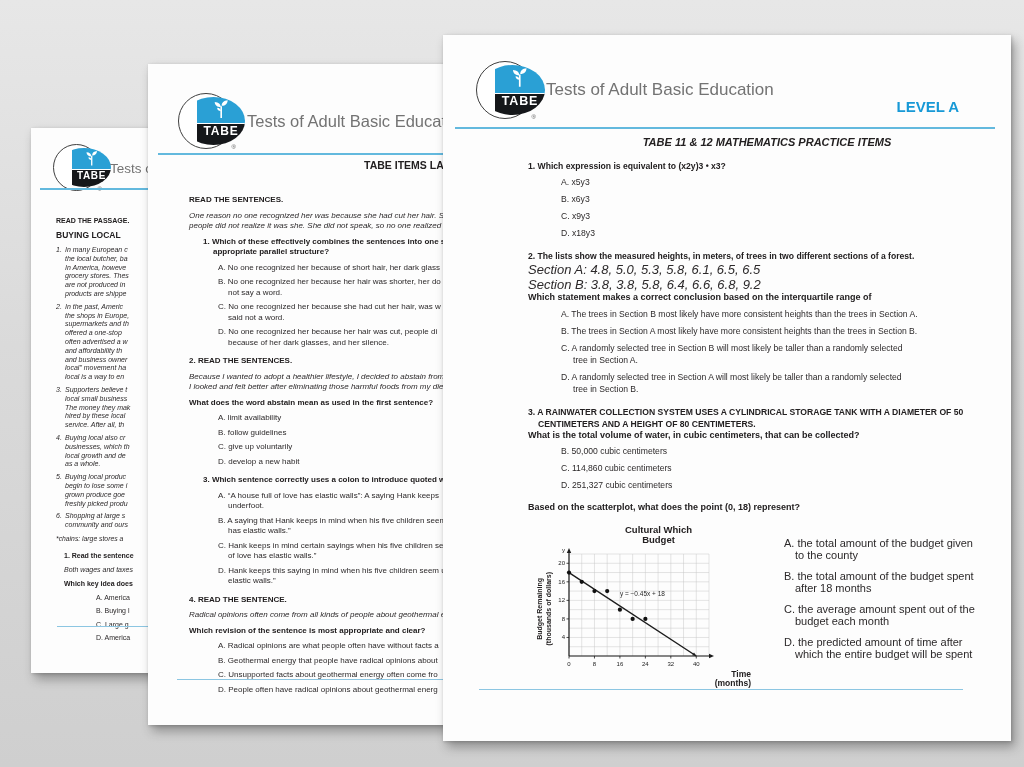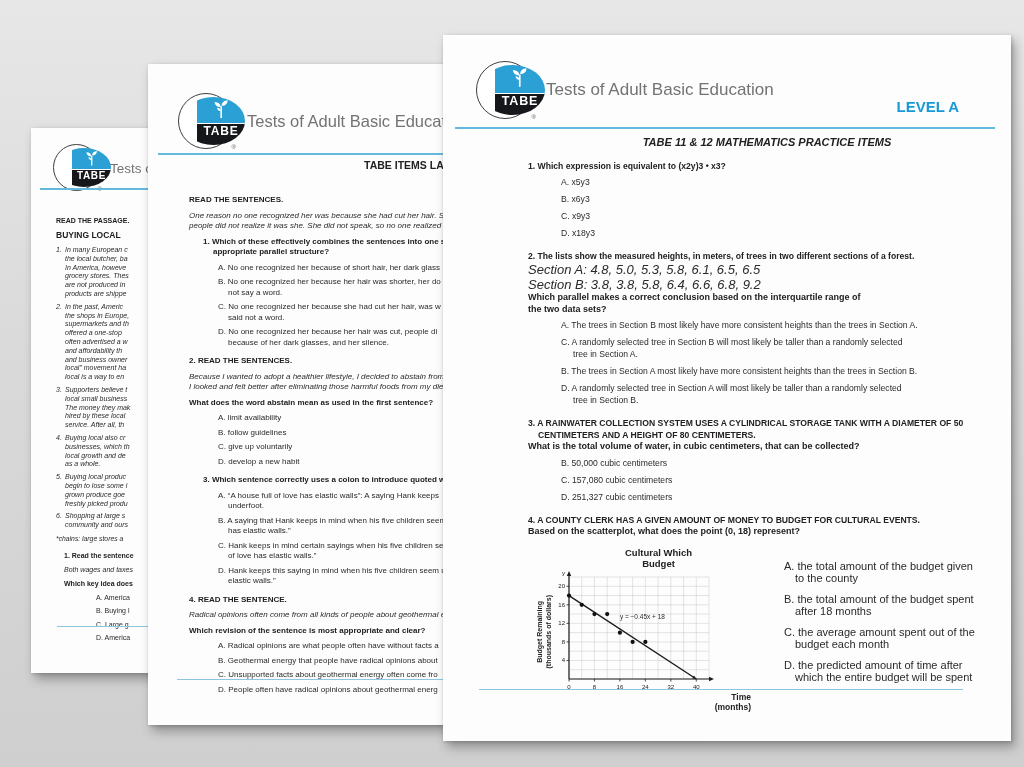--- a/index.html
+++ b/index.html
@@ -381,60 +381,58 @@
               </div>
               <div class="option">
                 <div class="opt-line">D. x18y3</div>
               </div>
             </div>
           </div>
           <div class="question">
             <div class="q-prompt">2. The lists show the measured heights, in meters, of trees in two different sections of a forest.</div>
             <div class="q-context">Section A: 4.8, 5.0, 5.3, 5.8, 6.1, 6.5, 6.5</div>
             <div class="q-context cont">Section B: 3.8, 3.8, 5.8, 6.4, 6.6, 6.8, 9.2</div>
-            <div class="q-sub">Which parallel makes a correct conclusion based on the interquartile range of</div>
-            <div class="q-sub cont">the two data sets?</div>
+            <div class="q-sub">Which statement makes a correct conclusion based on the interquartile range of</div>
             <div class="options">
               <div class="option">
                 <div class="opt-line">A. The trees in Section B most likely have more consistent heights than the trees in Section A.</div>
+              </div>
+              <div class="option">
+                <div class="opt-line">B. The trees in Section A most likely have more consistent heights than the trees in Section B.</div>
               </div>
               <div class="option">
                 <div class="opt-line">C. A randomly selected tree in Section B will most likely be taller than a randomly selected</div>
                 <div class="opt-line cont">tree in Section A.</div>
-              </div>
-              <div class="option">
-                <div class="opt-line">B. The trees in Section A most likely have more consistent heights than the trees in Section B.</div>
               </div>
               <div class="option">
                 <div class="opt-line">D. A randomly selected tree in Section A will most likely be taller than a randomly selected</div>
                 <div class="opt-line cont">tree in Section B.</div>
               </div>
             </div>
           </div>
           <div class="question">
             <div class="q-prompt">3. A RAINWATER COLLECTION SYSTEM USES A CYLINDRICAL STORAGE TANK WITH A DIAMETER OF 50</div>
             <div class="q-prompt cont">CENTIMETERS AND A HEIGHT OF 80 CENTIMETERS.</div>
             <div class="q-sub">What is the total volume of water, in cubic centimeters, that can be collected?</div>
             <div class="options">
               <div class="option">
                 <div class="opt-line">B. 50,000 cubic centimeters</div>
               </div>
               <div class="option">
-                <div class="opt-line">C. 157,080 cubic centimeters</div>
+                <div class="opt-line">C. 114,860 cubic centimeters</div>
               </div>
               <div class="option">
                 <div class="opt-line">D. 251,327 cubic centimeters</div>
               </div>
             </div>
           </div>
         </div>
       <div class="q4">
         <div id="q4-head">
             <div class="question">
-              <div class="q-prompt">4. A COUNTY CLERK HAS A GIVEN AMOUNT OF MONEY TO BUDGET FOR CULTURAL EVENTS.</div>
               <div class="q-sub">Based on the scatterplot, what does the point (0, 18) represent?</div>
             </div>
           </div>
         <div class="q4-row">
           <div class="chart">
             <div class="chart-title" id="chart-title">
                 <div class="ct-line">Cultural Which</div>
                 <div class="ct-line">Budget</div>
               </div>
             <div class="chart-mid">

